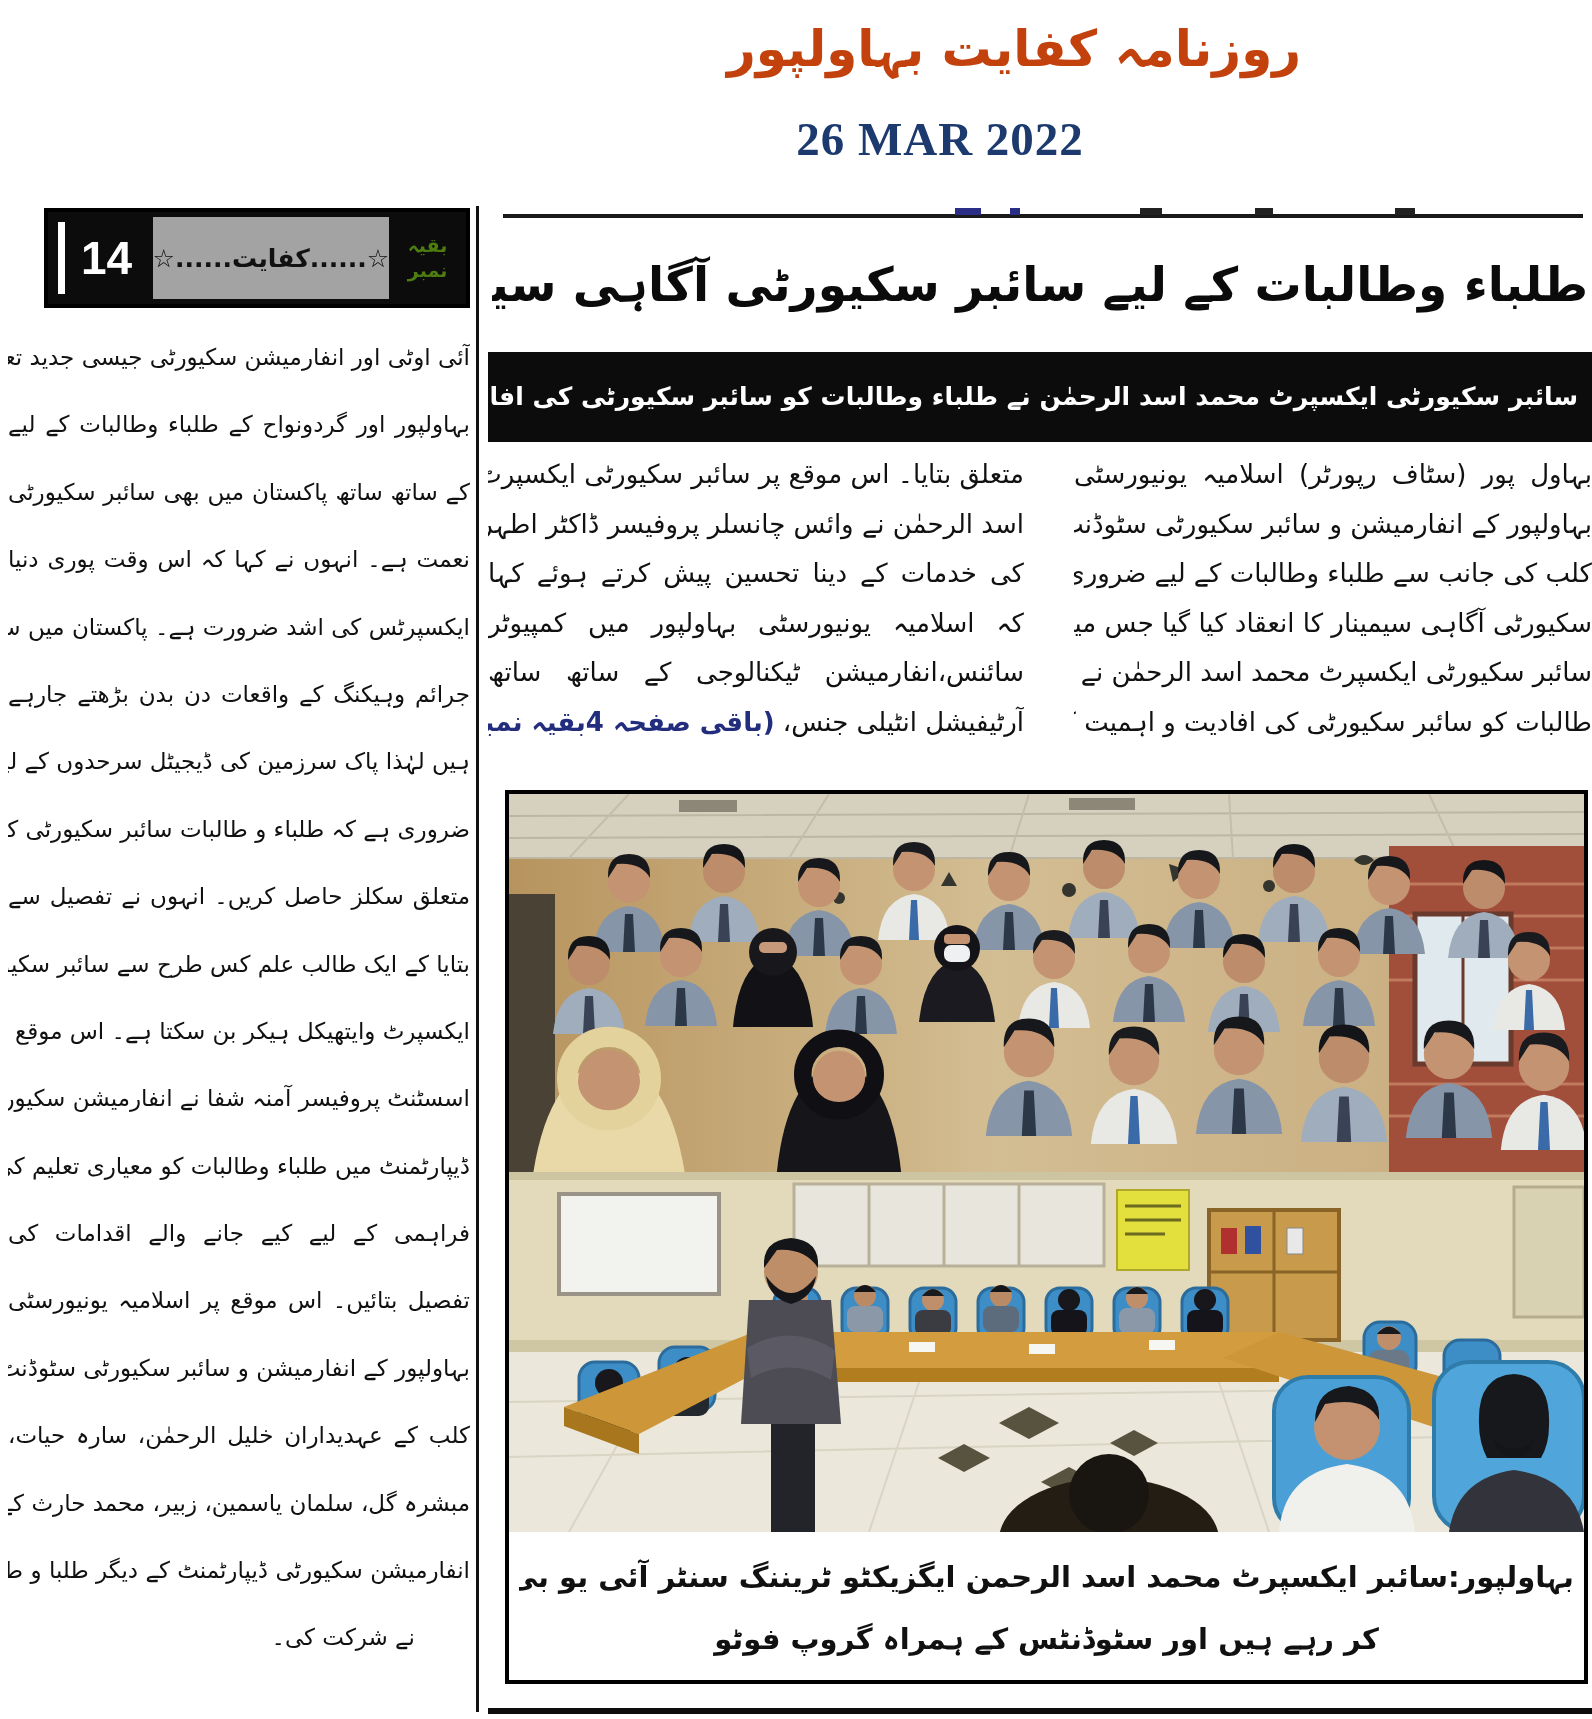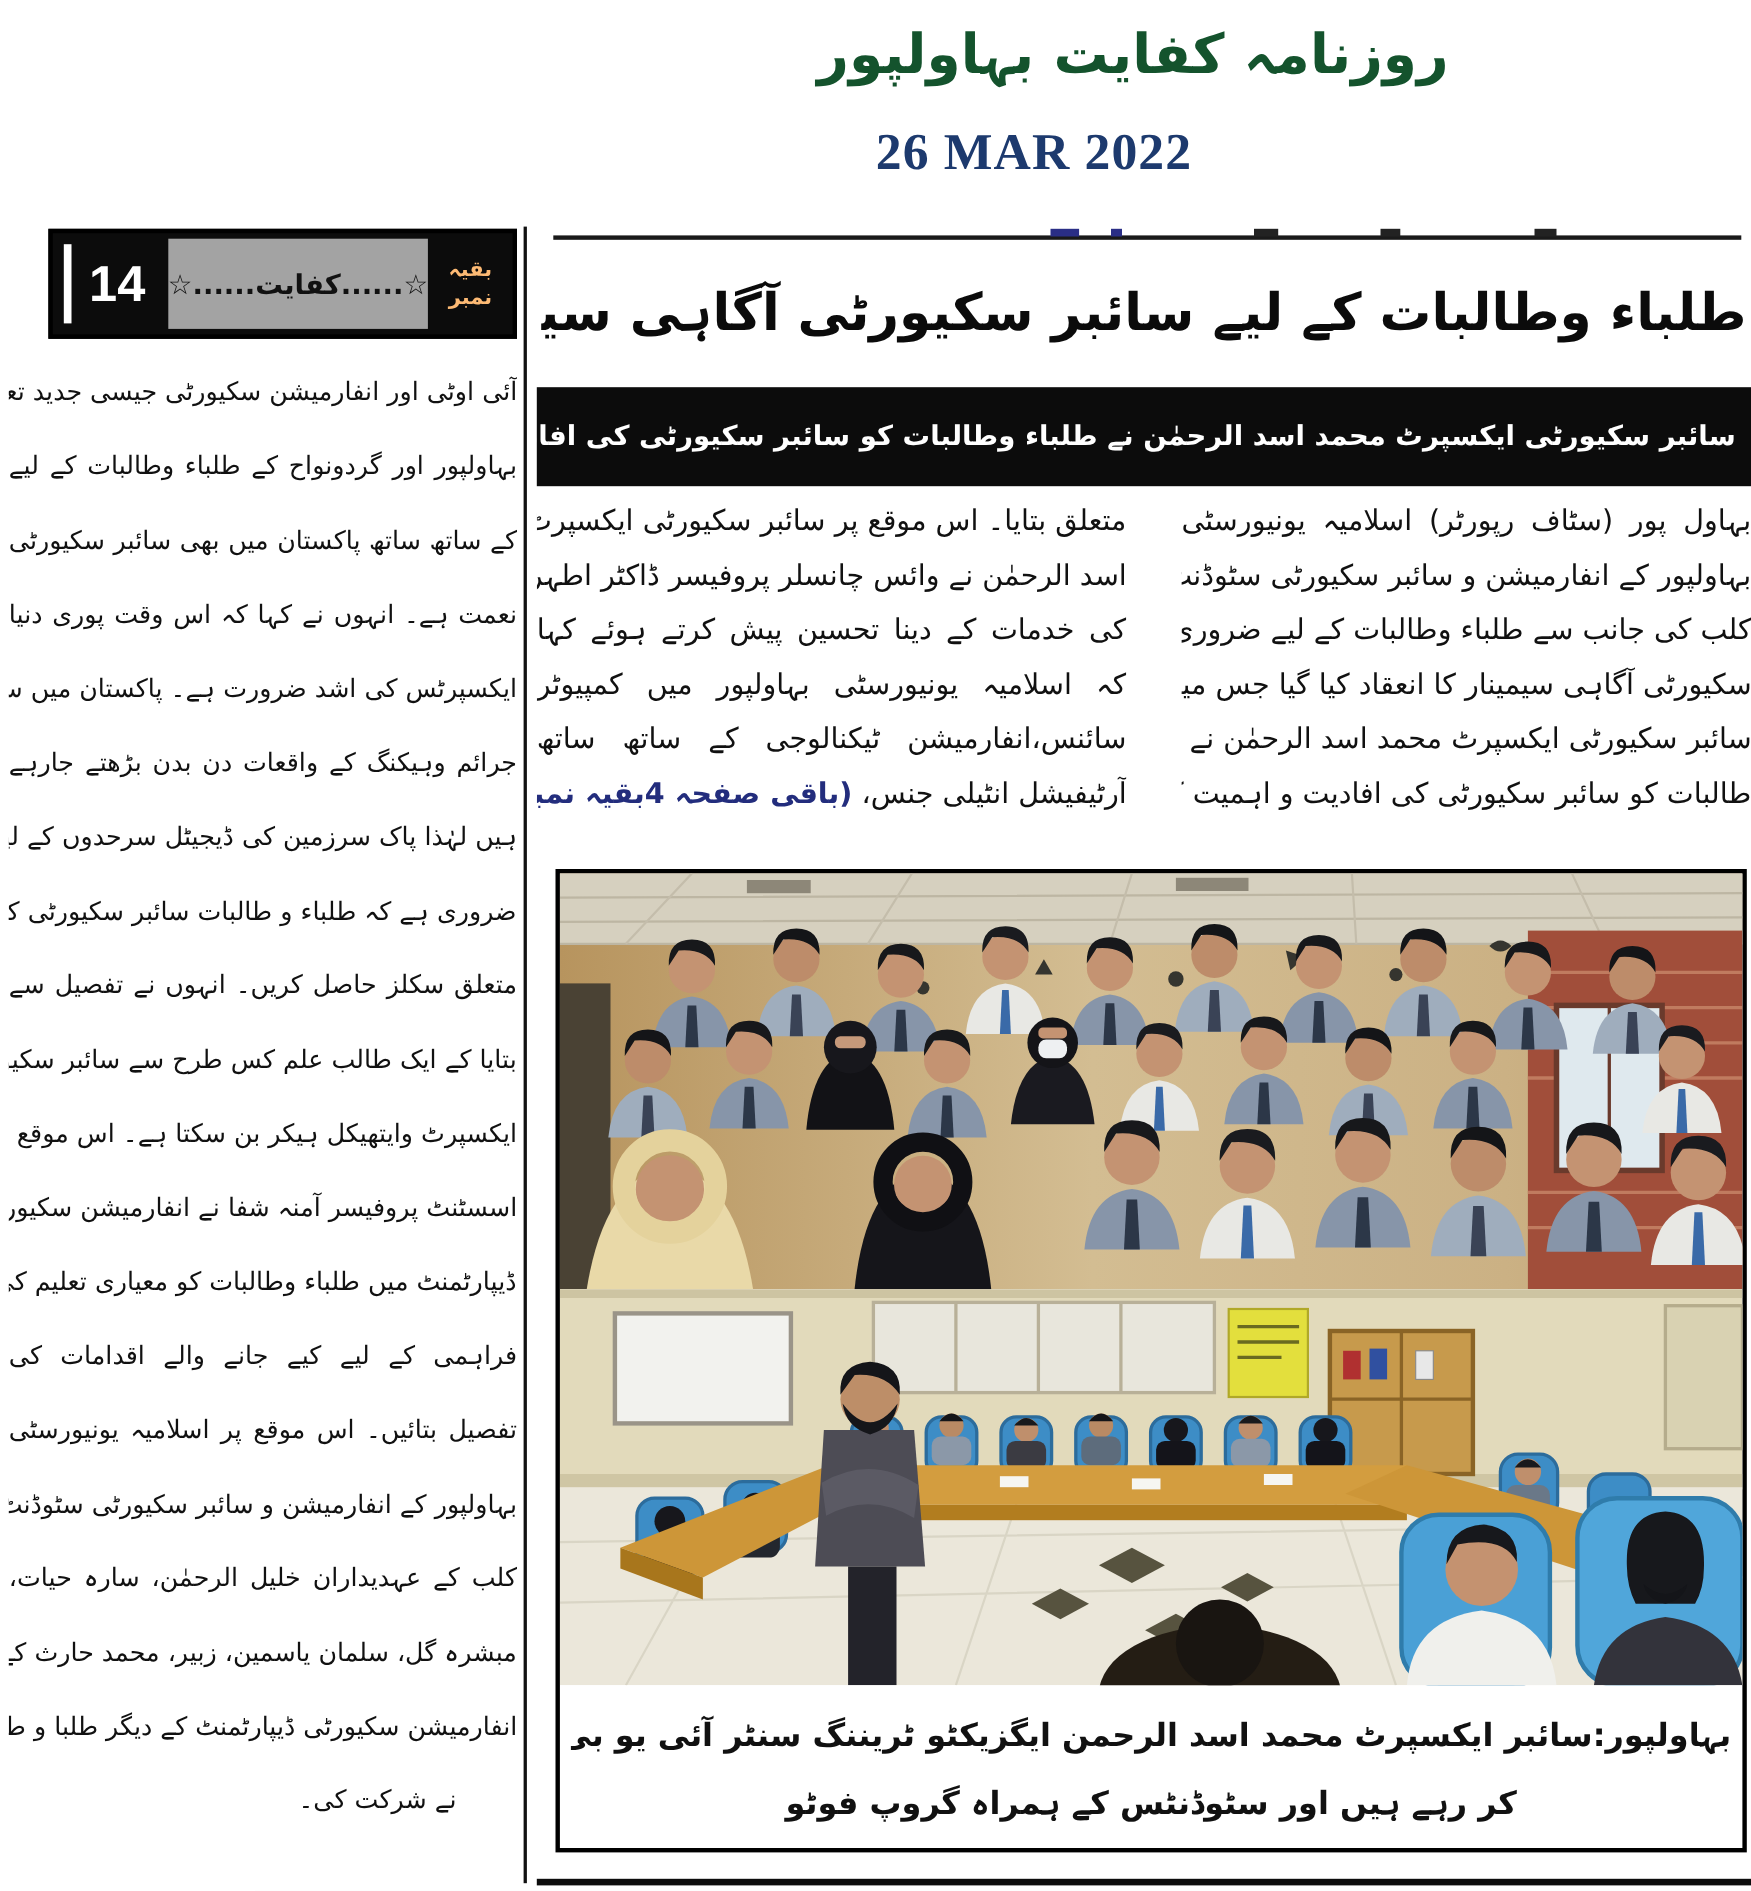--- a/index.html
+++ b/index.html
@@ -1,37 +1,37 @@
 <!DOCTYPE html>
 <html><head>
 <meta charset="utf-8">
 <style>
   html,body{margin:0;padding:0;background:#e9e9e9;}
   .page{position:relative;width:1592px;height:1719px;background:#ffffff;overflow:hidden;
         font-family:"DejaVu Sans",sans-serif;color:#111;}
   .urdu{direction:rtl;font-family:"DejaVu Sans",sans-serif;}
 
   
-  .masthead-name{position:absolute;left:700px;top:4px;width:660px;text-align:center;
-    font-size:50px;font-weight:bold;color:#14532d;direction:rtl;line-height:90px;}
+  .masthead-name{position:absolute;left:684px;top:4px;width:660px;text-align:center;
+    font-size:50px;font-weight:bold;color:#c2410c;direction:rtl;line-height:90px;}
   .masthead-date{position:absolute;left:700px;top:112px;width:480px;text-align:center;
     font-size:47px;font-weight:bold;color:#1d3a6e;font-family:"Liberation Serif",serif;letter-spacing:1px;}
 
   
   .v-rule{position:absolute;left:476px;top:206px;width:3px;height:1506px;background:#111;}
 
   
   .left-col{position:absolute;left:8px;top:208px;width:462px;}
   .cont-box{display:flex;height:92px;border:4px solid #000;background:#0c0c0c;margin-left:36px;}
   .cont-num{width:112px;display:flex;align-items:center;color:#fff;font-size:46px;font-weight:bold;
     font-family:"Liberation Sans",sans-serif;}
   .cont-num .white-bar{width:7px;height:72px;background:#fff;margin:0 16px 0 10px;}
   .cont-mid{flex:1;background:#a3a3a3;margin:5px 0;display:flex;align-items:center;justify-content:center;
     font-size:25px;font-weight:bold;direction:rtl;}
-  .cont-side{width:78px;display:flex;align-items:center;justify-content:center;color:#fdba74;
+  .cont-side{width:78px;display:flex;align-items:center;justify-content:center;color:#4d7c0f;
     font-size:19px;font-weight:bold;direction:rtl;text-align:center;line-height:25px;padding:0 2px;}
   .left-lines{margin-top:16px;}
   .left-lines .urdu-line{height:67.4px;line-height:67.4px;font-size:23px;direction:rtl;
     text-align:justify;text-align-last:justify;white-space:nowrap;overflow:hidden;}
   .left-lines .urdu-line:last-child{text-align-last:right;padding-right:55px;}
 
   
   .top-rule{position:absolute;left:503px;top:214px;width:1080px;height:4px;background:#1a1a1a;}
   .smudge{position:absolute;height:7px;top:208px;}
   .headline{position:absolute;left:492px;top:228px;width:1096px;height:114px;line-height:114px;

